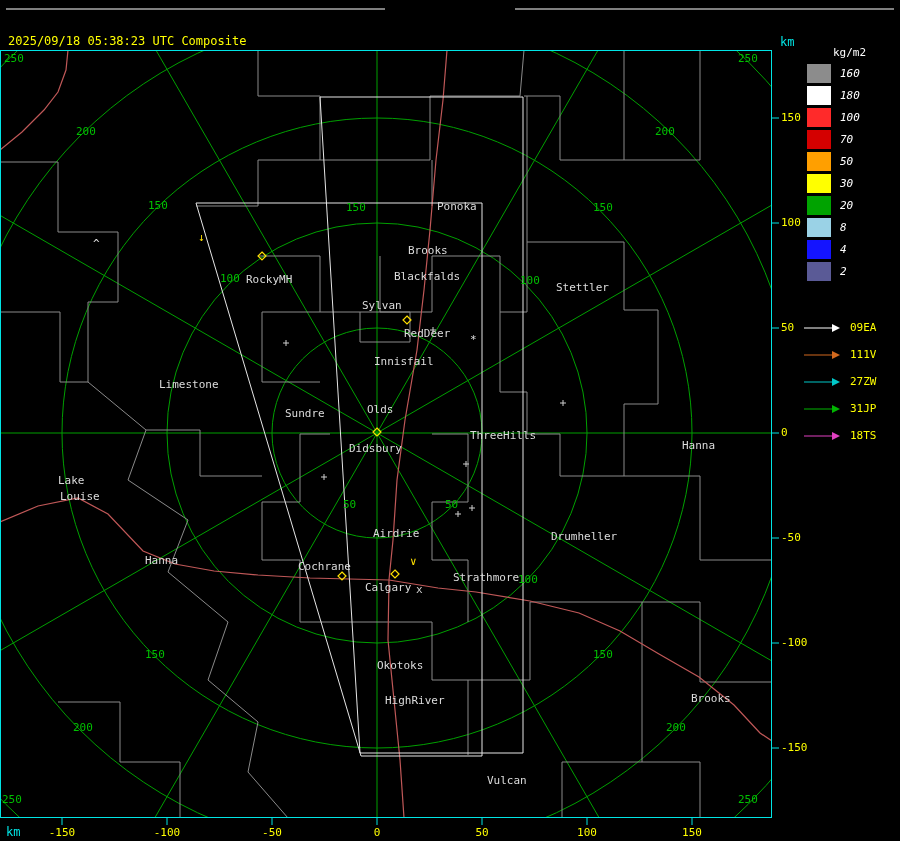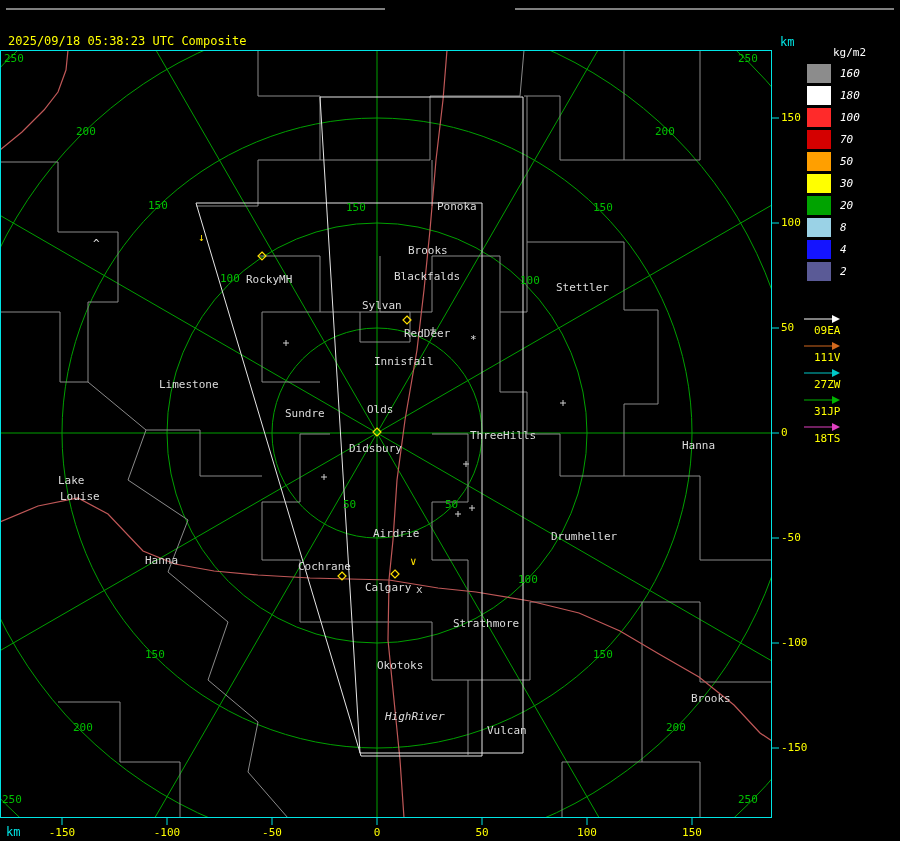--- a/index.html
+++ b/index.html
@@ -16,21 +16,21 @@
                  font-size:12px;color:#ffffff;line-height:14px;}
   .timestamp{position:absolute;left:8px;top:35px;font-size:12px;color:#ffff00;line-height:13px;}
   .km-top{position:absolute;left:780px;top:36px;font-size:12px;color:#00e5e5;line-height:12px;}
   .km-bottom{position:absolute;left:6px;top:826px;font-size:12px;color:#00e5e5;line-height:12px;}
   .kgm2{position:absolute;left:833px;top:47px;font-size:11px;color:#ffffff;line-height:11px;}
   #scale-list{position:absolute;left:806px;top:62px;}
   .scale-row{display:flex;align-items:center;height:22px;font-style:italic;}
   .scale-box{width:26px;height:21px;box-sizing:border-box;border:1px solid #000;}
   .scale-label{margin-left:8px;font-size:11px;color:#ffffff;}
   #legend-list{position:absolute;left:804px;top:314px;}
-  .legend-row{display:flex;align-items:center;height:27px;flex-direction:column;}
+  .legend-row{display:flex;align-items:center;height:27px;}
   .legend-label{margin-left:10px;font-size:11px;color:#ffff00;}
 </style>
 </head>
 <body>
 
 <div class="screen">
   <svg id="map-svg" width="900" height="841" viewBox="0 0 900 841">
       <defs>
         <clipPath id="mapclip">
           <rect x="0" y="50" width="772" height="768"></rect>
@@ -128,24 +128,24 @@
       <span class="map-label" style="left: 349px; top: 443px;">Didsbury</span>
       <span class="map-label" style="left: 470px; top: 430px;">ThreeHills</span>
       <span class="map-label" style="left: 682px; top: 440px;">Hanna</span>
       <span class="map-label" style="left: 551px; top: 487px; margin-top: 44px;">Drumheller</span>
       <span class="map-label" style="left: 58px; top: 475px;">Lake</span>
       <span class="map-label" style="left: 60px; top: 491px;">Louise</span>
       <span class="map-label" style="left: 145px; top: 555px;">Hanna</span>
       <span class="map-label" style="left: 373px; top: 528px;">Airdrie</span>
       <span class="map-label" style="left: 298px; top: 553px; margin-top: 8px;">Cochrane</span>
       <span class="map-label" style="left: 365px; top: 582px;">Calgary</span>
-      <span class="map-label" style="left: 453px; top: 618px;">Strathmore</span>
+      <span class="map-label" style="left: 453px; top: 572px;">Strathmore</span>
       <span class="map-label" style="left: 377px; top: 660px;">Okotoks</span>
-      <span class="map-label" style="left: 385px; top: 711px; font-style: italic;">HighRiver</span>
-      <span class="map-label" style="left: 487px; top: 725px;">Vulcan</span>
+      <span class="map-label" style="left: 385px; top: 695px;">HighRiver</span>
+      <span class="map-label" style="left: 487px; top: 775px;">Vulcan</span>
       <span class="map-label" style="left: 691px; top: 693px;">Brooks</span>
       <span class="range-label" style="left: 4px; top: 53px;">250</span>
       <span class="range-label" style="left: 76px; top: 126px;">200</span>
       <span class="range-label" style="left: 148px; top: 200px;">150</span>
       <span class="range-label" style="left: 220px; top: 273px;">100</span>
       <span class="range-label" style="left: 346px; top: 202px;">150</span>
       <span class="range-label" style="left: 738px; top: 53px;">250</span>
       <span class="range-label" style="left: 655px; top: 126px;">200</span>
       <span class="range-label" style="left: 593px; top: 202px;">150</span>
       <span class="range-label" style="left: 520px; top: 275px;">100</span>

